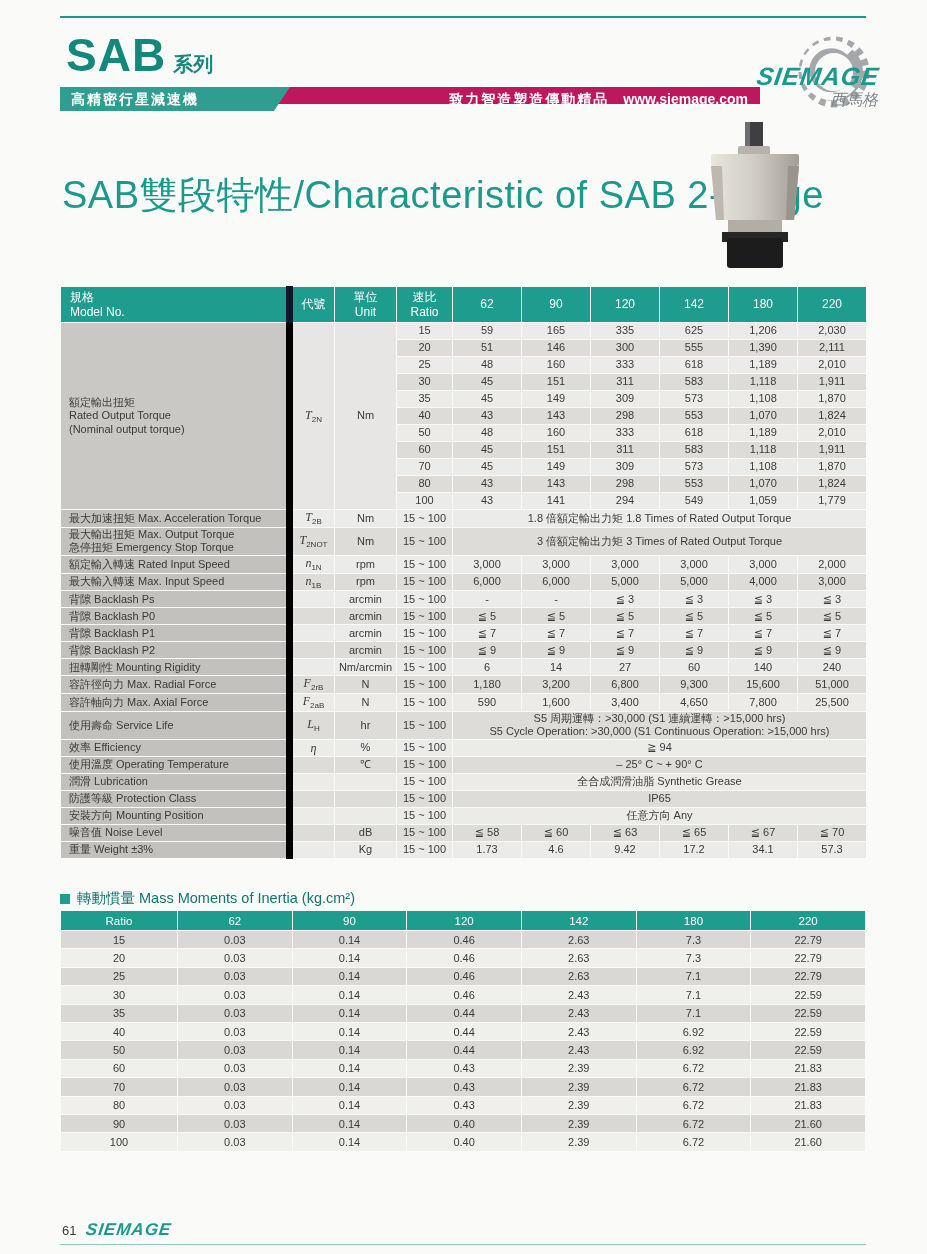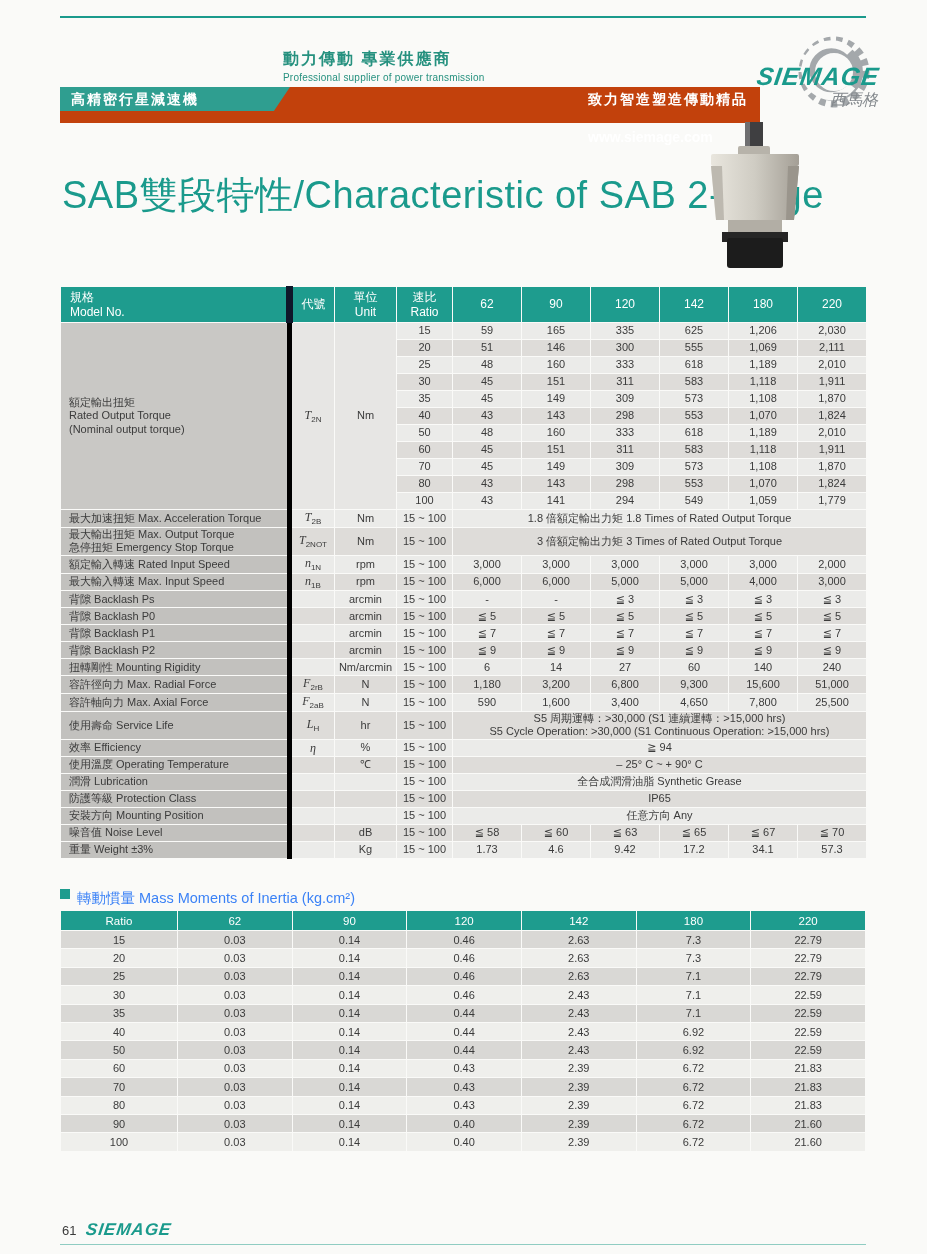--- a/index.html
+++ b/index.html
@@ -7,26 +7,26 @@
         font-family:"Liberation Sans",sans-serif;overflow:hidden;margin:0 auto;}
 
   
   .top-rule{position:absolute;left:60px;top:16px;width:806px;height:2px;background:#1a9a8c;}
   .brand{position:absolute;left:66px;top:32px;display:flex;align-items:baseline;color:#13897c;}
   .brand .sab{font-size:46px;font-weight:bold;letter-spacing:1px;line-height:1;}
   .brand .series{font-size:20px;font-weight:bold;margin-left:7px;}
   .tagline{position:absolute;left:283px;top:49px;color:#26917f;}
   .tagline .zh{font-size:16px;font-weight:bold;letter-spacing:2px;}
   .tagline .en{font-size:10px;margin-top:2px;letter-spacing:.2px;}
-  .banner{position:absolute;left:60px;top:87px;width:700px;height:36px;background:#c2410c;}
+  .banner{position:absolute;left:60px;top:87px;width:700px;height:17px;background:#be185d;}
   .banner-left{position:absolute;left:0;top:0;width:230px;height:24px;background:#2f9e90;
                clip-path:polygon(0 0,100% 0,93% 100%,0 100%);color:#fff;font-size:14px;
                font-weight:bold;line-height:24px;padding-left:11px;letter-spacing:2px;box-sizing:border-box;}
   .banner-right{position:absolute;right:12px;top:0;height:24px;display:flex;gap:14px;
-                color:#fff;font-weight:bold;line-height:24px;font-size:14px;flex-direction:column;}
+                color:#fff;font-weight:bold;line-height:24px;font-size:14px;}
   .banner-right .slogan{letter-spacing:2px;}
   .logo{position:absolute;left:742px;top:26px;width:150px;height:96px;}
   .logo-name{position:absolute;left:2px;top:36px;width:148px;text-align:center;font-size:25px;
              font-weight:bold;font-style:italic;color:#1a9a8c;letter-spacing:1px;transform:skewX(-8deg);}
   .logo-zh{position:absolute;left:88px;top:64px;font-size:16px;color:#84898d;font-style:italic;}
 
   
   .page-title{position:absolute;left:62px;top:170px;font-size:38px;color:#1a9a8c;letter-spacing:.5px;}
   .product{position:absolute;left:698px;top:120px;}
 
@@ -34,31 +34,31 @@
   .spec-wrap{position:absolute;left:60px;top:286px;}
   table{border-collapse:collapse;table-layout:fixed;}
   .spec{width:806px;}
   .spec th,.spec td{border:1px solid #fafaf8;overflow:hidden;box-sizing:border-box;}
   .spec thead tr{height:36px;}
   .spec thead th{background:#1e9c8e;color:#fff;font-size:12px;font-weight:normal;line-height:1.25;}
   .spec thead th.lab{text-align:left;padding-left:9px;}
   .spec tbody tr{height:17px;}
   .spec tbody tr.tall{height:28px;}
   .spec td{font-size:11px;color:#3b3b3b;text-align:center;padding:0 2px;line-height:1.2;}
-  .spec td.lab{text-align:left;padding-left:8px;background:#c2c1be;border-right:5px solid #000000;}
+  .spec td.lab{text-align:left;padding-left:8px;background:#c2c1be;border-right:7px solid #000000;}
   .spec td.rated-lab{background:#c9c8c5;}
   .spec th.lab{border-right:7px solid #0f172a;}
   .spec tr.light td:not(.lab){background:#ebebe9;}
   .spec tr.dark  td:not(.lab){background:#dedcd9;}
   .spec td.rowspan-cell{background:#e7e6e4 !important;margin-top:23px;}
   .spec i{font-family:"Liberation Serif",serif;font-style:italic;font-size:12px;}
   .spec sub{font-size:8px;}
 
   
-  .inertia-title{position:absolute;left:60px;top:889px;font-size:14.5px;color:#3b82f6;display:flex;}
+  .inertia-title{position:absolute;left:60px;top:889px;font-size:14.5px;color:#0f766e;display:flex;align-items:center;}
   .bullet{width:10px;height:10px;background:#1e9c8e;display:inline-block;margin-right:7px;}
   .inertia-wrap{position:absolute;left:60px;top:910px;}
   .inertia{width:806px;}
   .inertia th,.inertia td{border:1px solid #fafaf8;box-sizing:border-box;}
   .inertia thead tr{height:20px;}
   .inertia thead th{background:#1e9c8e;color:#fff;font-size:11.5px;font-weight:normal;}
   .inertia tbody tr{height:18.4px;}
   .inertia td{font-size:11px;color:#3b3b3b;text-align:center;}
   .inertia tr.idark td{background:#d9d8d5;}
   .inertia tr.ilight td{background:#efefec;}
@@ -69,25 +69,25 @@
   .footer-logo{color:#1a9a8c;font-weight:bold;font-style:italic;font-size:17px;letter-spacing:1px;transform:skewX(-8deg);}
   .bottom-rule{position:absolute;left:60px;top:1244px;width:806px;height:1px;background:#8fccc2;}
 </style>
 </head>
 <body>
 
 <div class="page">
 
   <div class="top-rule"></div>
 
-
-  <div class="tagline">
-    <div class="zh">動力傳動 專業供應商</div>
-    <div class="en">Professional supplier of power transmission</div>
-  </div>
+  <div class="brand">
+    <span class="sab">SAB</span>
+    <span class="series">系列</span>
+  </div>
+
 
   <div class="banner">
     <div class="banner-left">高精密行星減速機</div>
     <div class="banner-right">
       <span class="slogan">致力智造塑造傳動精品</span>
       <span class="url">www.siemage.com</span>
     </div>
   </div>
 
   <div class="logo">
@@ -179,21 +179,21 @@
             <td class="val">625</td>
             <td class="val">1,206</td>
             <td class="val">2,030</td>
           </tr>
           <tr class="dark">
             <td class="ratio">20</td>
             <td class="val">51</td>
             <td class="val">146</td>
             <td class="val">300</td>
             <td class="val">555</td>
-            <td class="val">1,069</td>
+            <td class="val">1,390</td>
             <td class="val">2,111</td>
           </tr>
           <tr class="light">
             <td class="ratio">25</td>
             <td class="val">48</td>
             <td class="val">160</td>
             <td class="val">333</td>
             <td class="val">618</td>
             <td class="val">1,189</td>
             <td class="val">2,010</td>

